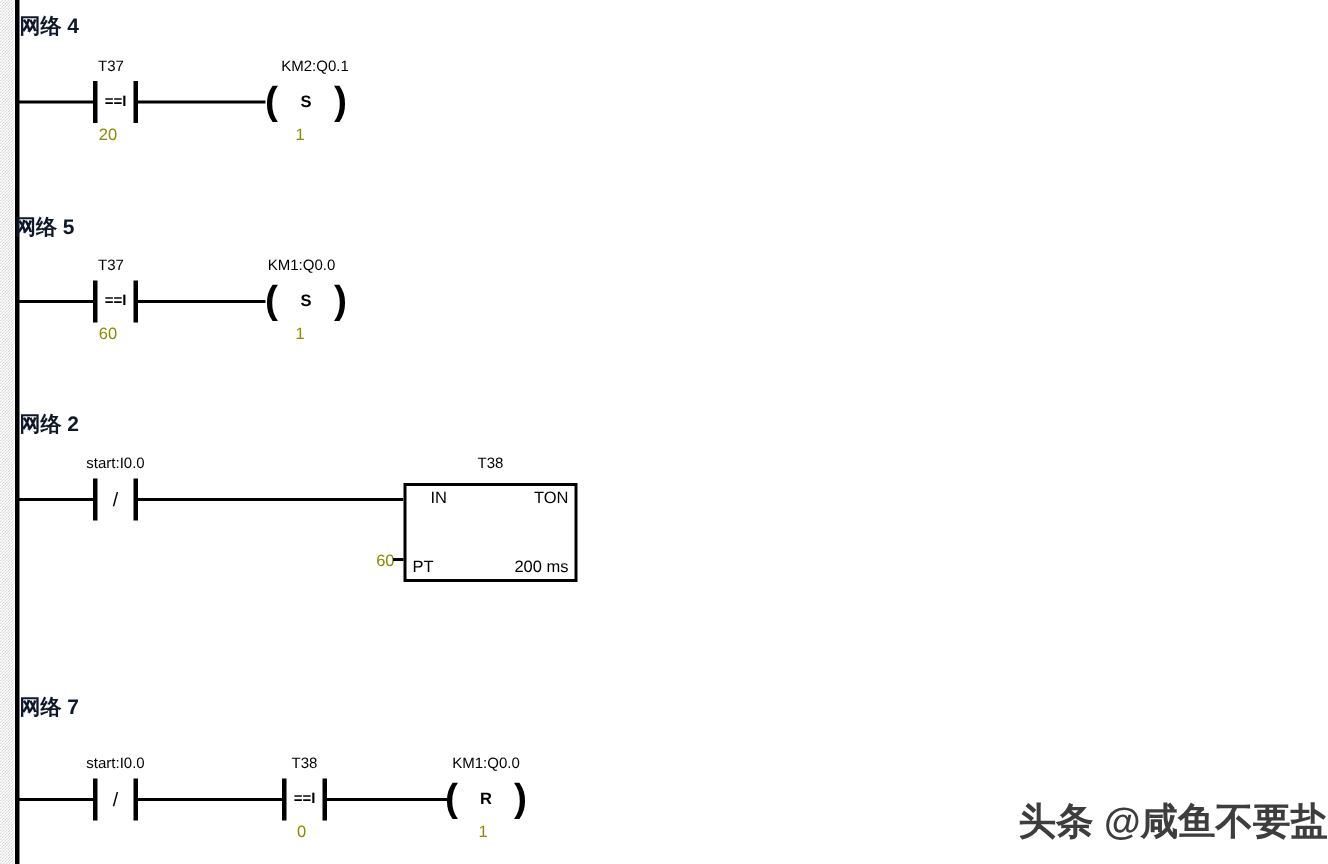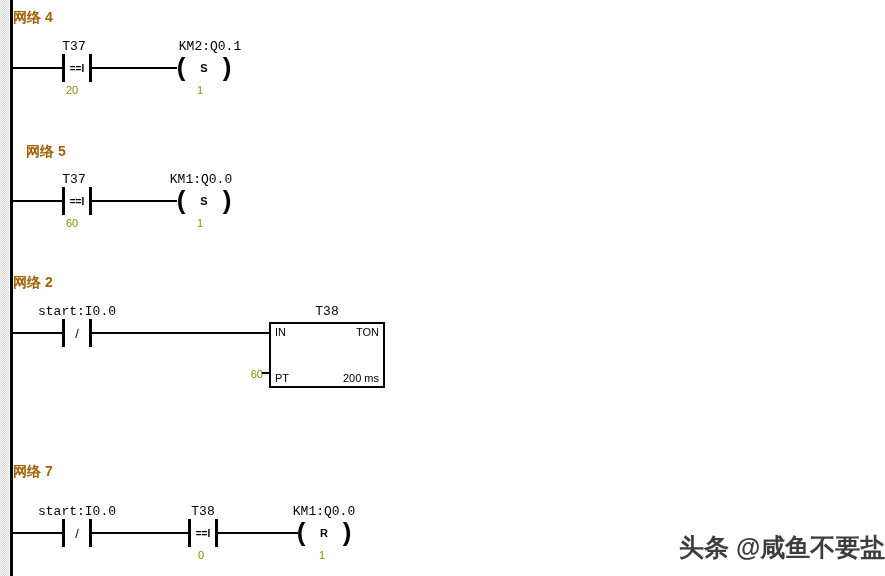--- a/index.html
+++ b/index.html
@@ -9,32 +9,32 @@
   }
   .gutter{
     position:absolute;left:0;top:0;width:9px;height:576px;
     background-color:#ffffff;
     background-image:
       linear-gradient(45deg,#d6d6d6 25%,transparent 25%,transparent 75%,#d6d6d6 75%),
       linear-gradient(45deg,#d6d6d6 25%,transparent 25%,transparent 75%,#d6d6d6 75%);
     background-size:2px 2px;background-position:0 0,1px 1px;
   }
   .rail{position:absolute;left:10px;top:0;width:3px;height:576px;background:#000;}
-  .net-title{position:absolute;font-size:14px;font-weight:bold;color:#a16207;white-space:nowrap;margin:0;}
+  .net-title{position:absolute;font-size:14px;font-weight:bold;color:#0f172a;white-space:nowrap;margin:0;}
   .wire{position:absolute;height:2px;background:#000;}
   .vbar{position:absolute;width:3px;height:28px;background:#000;}
-  .lbl{position:absolute;font-size:13px;color:#000;transform:translateX(-50%);white-space:nowrap;font-family:Liberation Mono, monospace;}
+  .lbl{position:absolute;font-size:10px;color:#000;transform:translateX(-50%);white-space:nowrap;}
   .val{position:absolute;font-size:11px;color:#8b8b00;transform:translateX(-50%);white-space:nowrap;}
   .sym{position:absolute;font-size:10px;font-weight:bold;color:#000;transform:translate(-50%,-50%);white-space:nowrap;}
   .sym.slash{font-size:13px;font-weight:normal;}
   .paren{position:absolute;font-size:26px;font-weight:bold;color:#000;line-height:1;transform:translate(-50%,-54%);}
   .cletter{position:absolute;font-size:11px;font-weight:bold;color:#000;transform:translate(-50%,-50%);}
   .tbox{position:absolute;border:2px solid #000;background:#fff;}
   .tbox span{position:absolute;font-size:11px;color:#000;white-space:nowrap;}
-  .tbox .tl{left:4px;top:2px;text-align:right;}
+  .tbox .tl{left:16px;top:2px;text-align:right;}
   .tbox .tr{right:4px;top:2px;}
   .tbox .bl{left:4px;bottom:2px;}
   .tbox .br{right:4px;bottom:2px;}
   .ptval{position:absolute;font-size:11px;color:#8b8b00;transform:translateX(-100%);white-space:nowrap;}
   .watermark{position:absolute;left:679px;top:531px;width:206px;height:40px;}
   .watermark span{position:absolute;left:0;top:0;font-size:25px;font-weight:bold;white-space:nowrap;
     font-family:"Liberation Sans","DejaVu Sans",sans-serif;}
   .wm-dark{color:#3d3d3d;}
   .wm-light{color:#ffffff;left:2px !important;top:2px !important;}
 </style>
@@ -52,21 +52,21 @@
   <span class="sym" style="left:77px;top:68px">==I</span>
   <span class="lbl" style="left:74px;top:39px">T37</span>
   <span class="val" style="left:72px;top:84px">20</span>
   <div class="wire" style="left:92px;top:67px;width:85px"></div>
   <span class="paren" style="left:181px;top:68px">(</span>
   <span class="cletter" style="left:204px;top:68px">S</span>
   <span class="paren" style="left:227px;top:68px">)</span>
   <span class="lbl" style="left:210px;top:39px">KM2:Q0.1</span>
   <span class="val" style="left:200px;top:84px">1</span>
 
-  <h2 class="net-title" style="left:26px;top:143px">网络 5</h2>
+  <h2 class="net-title" style="left:10px;top:143px">网络 5</h2>
   <div class="wire" style="left:10px;top:200px;width:52px"></div>
   <div class="vbar" style="left:62px;top:187px"></div>
   <div class="vbar" style="left:89px;top:187px"></div>
   <span class="sym" style="left:77px;top:201px">==I</span>
   <span class="lbl" style="left:74px;top:172px">T37</span>
   <span class="val" style="left:72px;top:217px">60</span>
   <div class="wire" style="left:92px;top:200px;width:85px"></div>
   <span class="paren" style="left:181px;top:201px">(</span>
   <span class="cletter" style="left:204px;top:201px">S</span>
   <span class="paren" style="left:227px;top:201px">)</span>

